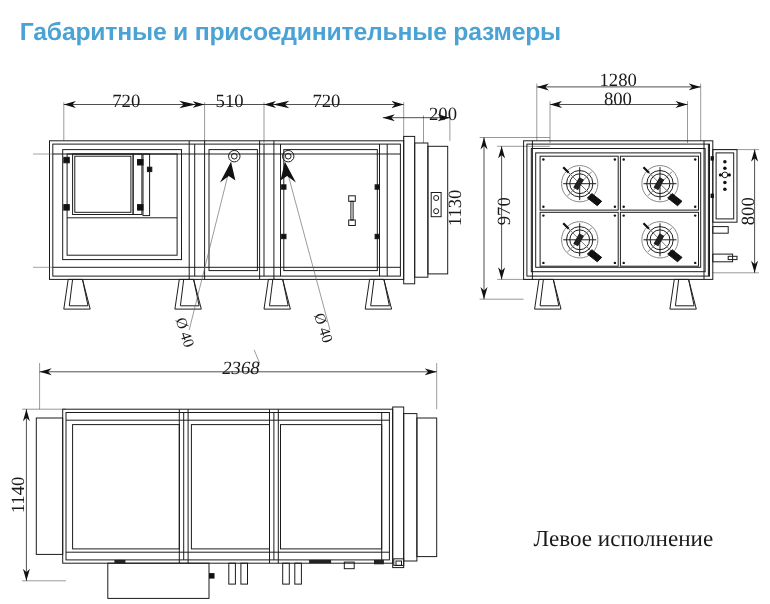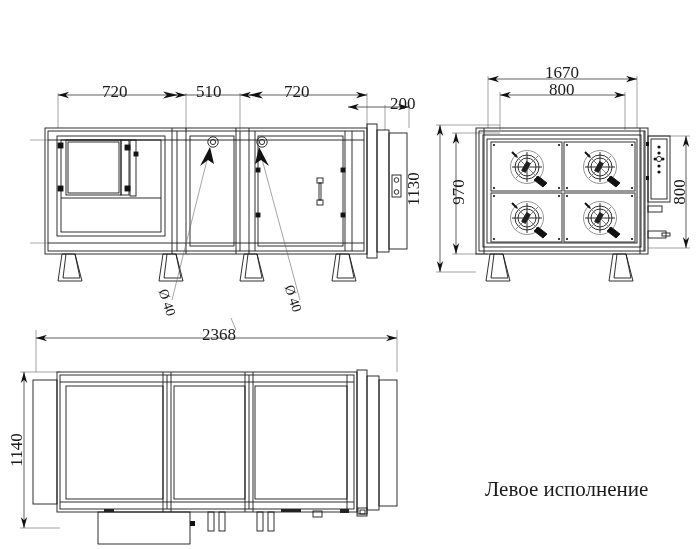--- a/index.html
+++ b/index.html
@@ -20,20 +20,21 @@
     position:absolute;
     font-family:"Liberation Serif", serif;
     font-size:17px;color:#1a1a1a;white-space:nowrap;
   }
 </style>
 </head>
 <body>
 
 <div id="page">
 
+  <div id="title">Габаритные и присоединительные размеры</div>
 
   <svg id="drawing" viewBox="0 0 700 549">
     <defs>
       <marker id="arrL" markerWidth="12" markerHeight="7" refX="11" refY="3.5" orient="auto" markerUnits="userSpaceOnUse">
         <path d="M11,3.5 L0,0.3 L3.2,3.5 L0,6.7 Z" fill="#111"></path>
       </marker>
       <marker id="arrR" markerWidth="12" markerHeight="7" refX="1" refY="3.5" orient="auto" markerUnits="userSpaceOnUse">
         <path d="M1,3.5 L12,0.3 L8.8,3.5 L12,6.7 Z" fill="#111"></path>
       </marker>
     </defs>
@@ -347,28 +348,28 @@
         <line x1="231" y1="318" x2="236" y2="330" stroke-width="0.6" stroke="#666"></line>
       </g>
     </g>
   </svg>
 
   <div class="cap" style="left:102px;top:82px;">720</div>
   <div class="cap" style="left:196px;top:82px;text-align:right;">510</div>
   <div class="cap" style="left:284px;top:82px;">720</div>
   <div class="cap" style="left:390px;top:94px;">200</div>
 
-  <div class="cap" style="left:545px;top:63px;">1670</div>
+  <div class="cap" style="left:545px;top:63px;">1280</div>
   <div class="cap" style="left:549px;top:80px;">800</div>
 
   <div class="cap" style="left:414px;top:189px;transform:translate(-50%,-50%) rotate(-90deg);">1130</div>
   <div class="cap" style="left:459px;top:192px;transform:translate(-50%,-50%) rotate(-90deg);">970</div>
   <div class="cap" style="left:680px;top:192px;transform:translate(-50%,-50%) rotate(-90deg);">800</div>
 
-  <div class="cap" style="left:202px;top:325px;">2368</div>
+  <div class="cap" style="left:202px;top:325px;font-style:italic;">2368</div>
   <div class="cap" style="left:17px;top:450px;transform:translate(-50%,-50%) rotate(-90deg);">1140</div>
 
   <div class="cap" style="left:170px;top:287px;transform-origin:0 0;transform:rotate(72deg);font-size:14px;">Ø 40</div>
   <div class="cap" style="left:296px;top:283px;transform-origin:0 0;transform:rotate(72deg);font-size:14px;">Ø 40</div>
 
   <div class="cap" style="left:485px;top:477px;font-size:21px;">Левое исполнение</div>
 
 </div>
 
 </body></html>

